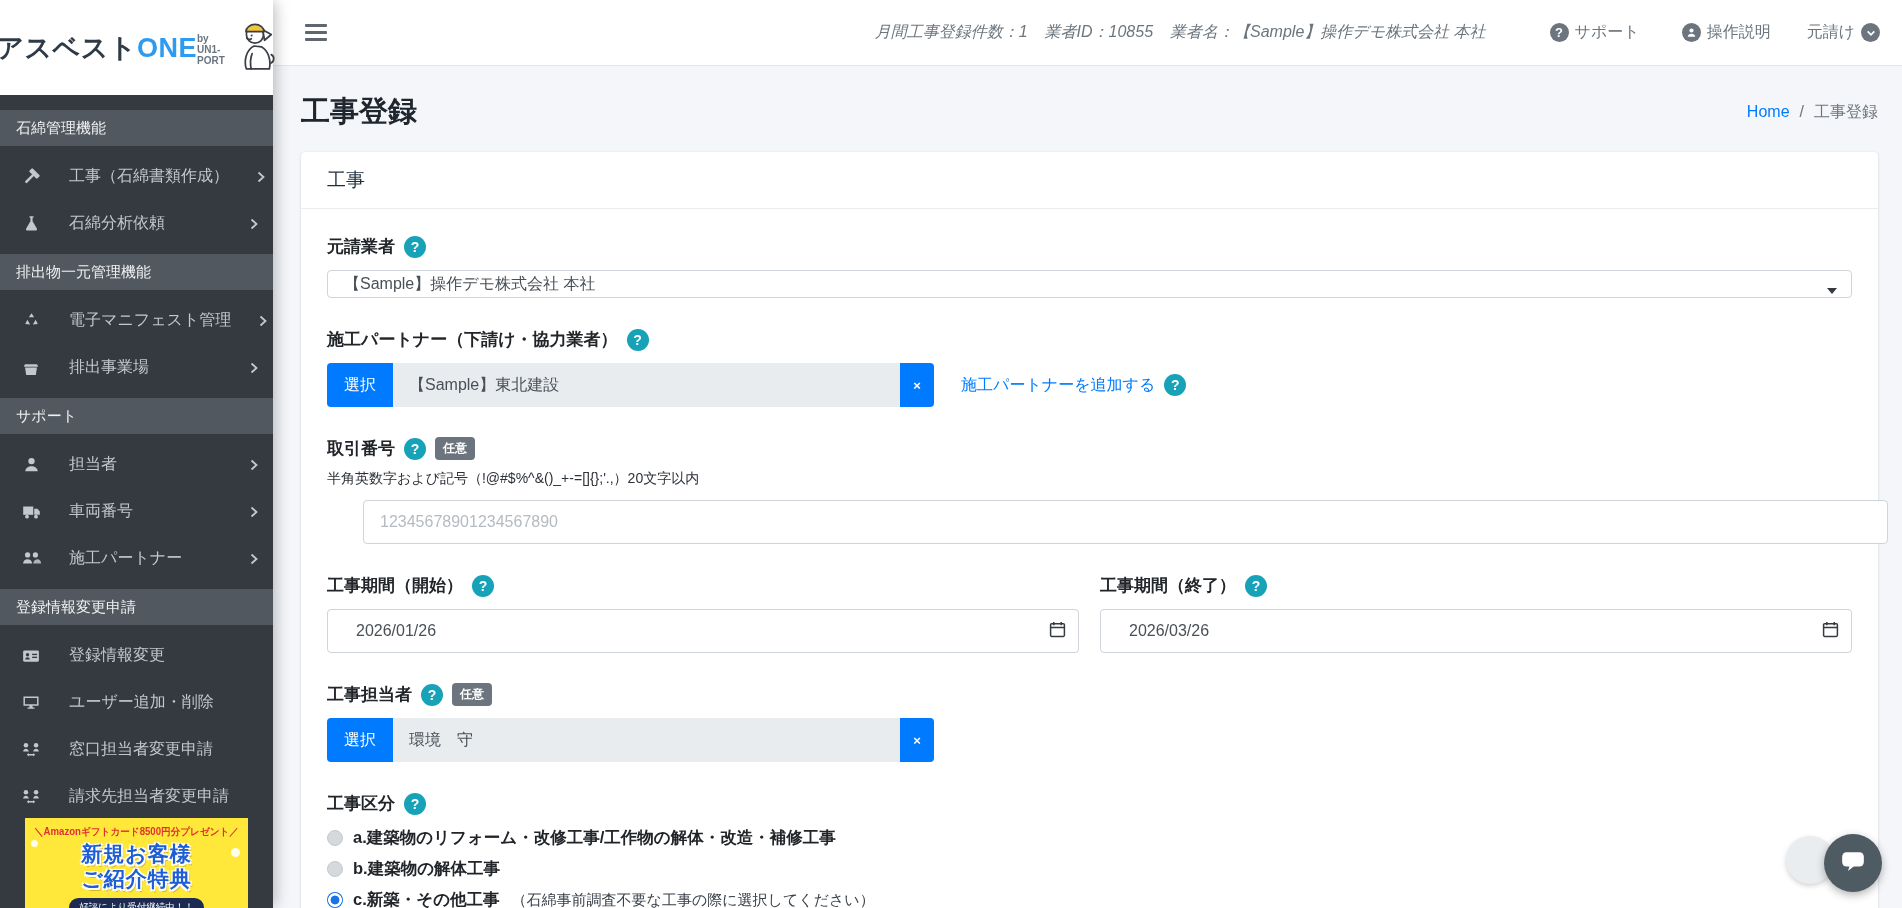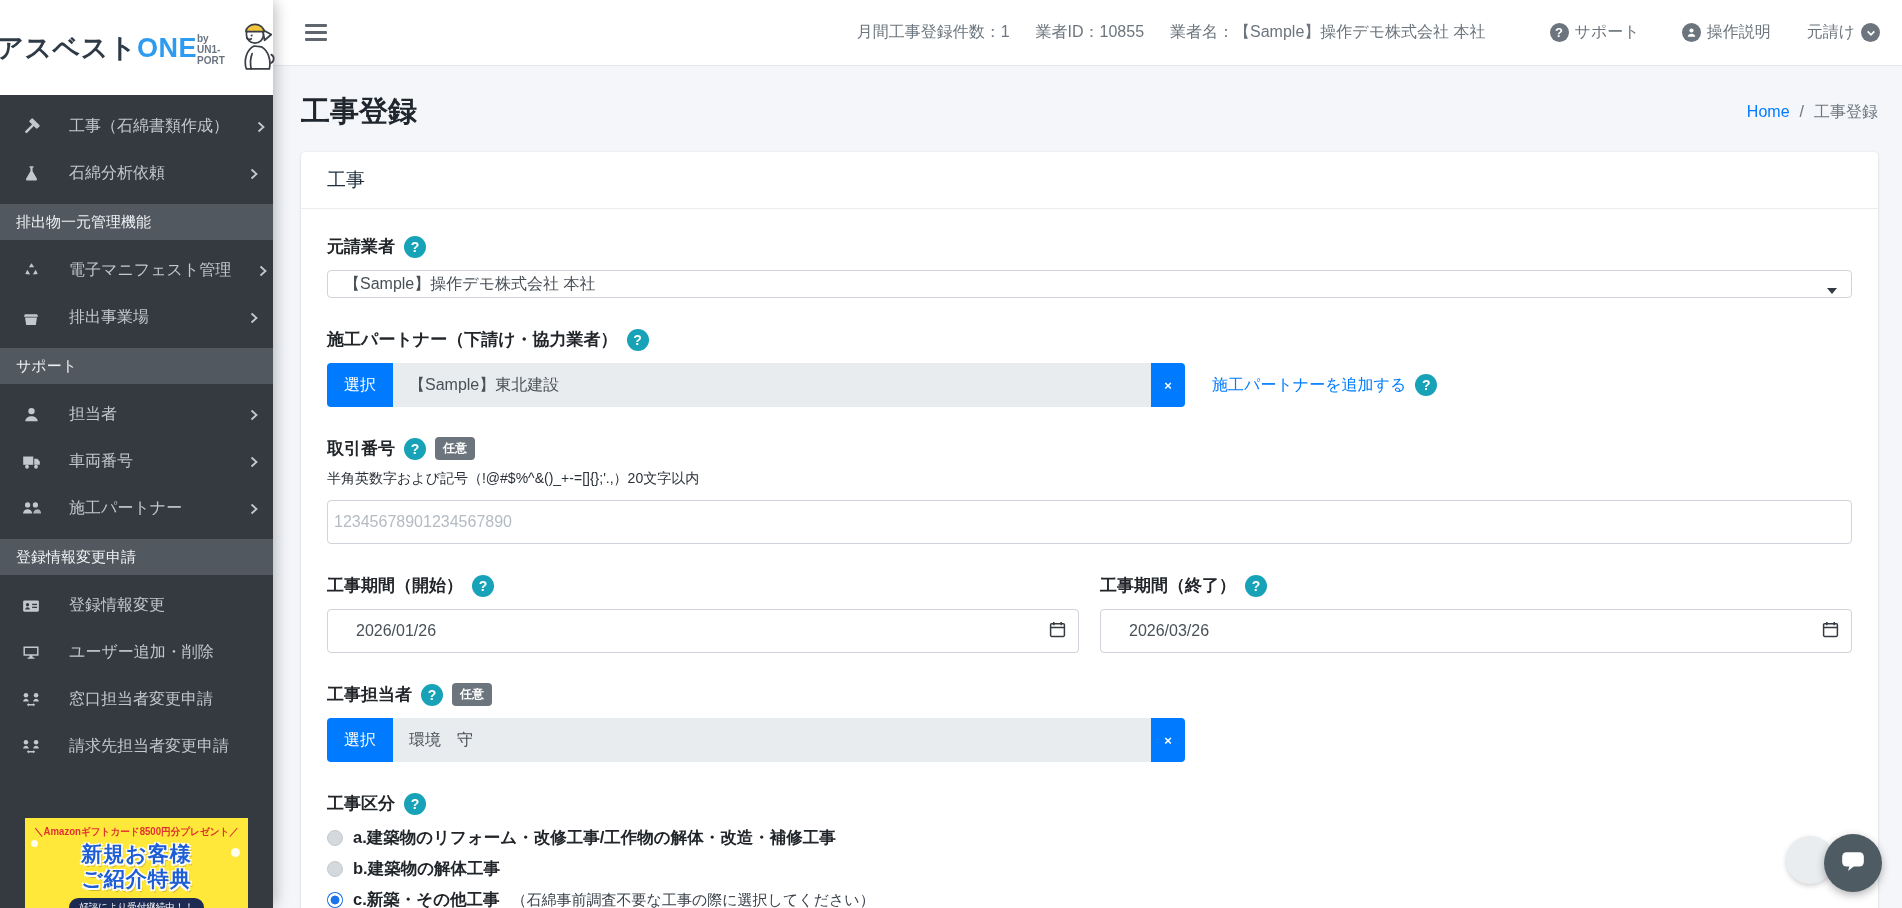--- a/index.html
+++ b/index.html
@@ -35,21 +35,21 @@
              border-radius:10px; margin-top:6px; white-space:nowrap; }
   .ad-dot { position:absolute; background:#fff; border-radius:50%; opacity:.9; }
 
   
   .main { flex:1; display:flex; flex-direction:column; min-width:0; }
   .topbar { height:66px; background:#fff; border-bottom:1px solid #e4e7ea; display:flex; align-items:center;
             padding:0 22px 0 28px; flex-shrink:0; }
   .hamburger { display:flex; flex-direction:column; gap:4px; cursor:pointer; padding:6px 4px; }
   .hamburger span { width:22px; height:3px; background:#5f666d; border-radius:1px; }
   .tb-right { margin-left:auto; display:flex; align-items:center; color:#6c757d; font-size:16px; }
-  .tb-stats { display:flex; align-items:center; gap:26px; white-space:nowrap; }
+  .tb-stats { display:flex; align-items:center; gap:17px; white-space:nowrap;font-style:italic; }
   .tb-link { display:flex; align-items:center; gap:6px; cursor:pointer; white-space:nowrap; }
   .tb-link.support { margin-left:64px; }
   .tb-link.guide { margin-left:42px; }
   .tb-link.role { margin-left:36px; }
   .circle-ic { width:19px; height:19px; border-radius:50%; background:#6c757d; color:#fff;
                display:inline-flex; align-items:center; justify-content:center; font-weight:bold; font-size:13px; flex-shrink:0; }
   .circle-ic.q::after { content:"?"; }
   .circle-ic svg { fill:#fff; }
 
   .content { padding:16px 24px 0 28px; flex:1; }
@@ -68,33 +68,33 @@
           display:inline-flex; align-items:center; justify-content:center; cursor:pointer; flex-shrink:0; }
   .help::after { content:"?"; }
   .badge-opt { background:#6c757d; color:#fff; font-size:12px; font-weight:bold; padding:3px 8px; border-radius:4px; }
 
   .sect { margin-bottom:30px; }
   .select-box { position:relative; width:100%; height:28px; border:1px solid #ced4da; border-radius:4px;
                 background:#fff; display:flex; align-items:center; padding:0 34px 0 16px; font-size:16px; color:#495057; cursor:pointer; }
   .caret { position:absolute; right:14px; top:17px; width:0; height:0;
            border-left:5px solid transparent; border-right:5px solid transparent; border-top:6px solid #343a40; }
 
-  .row-select { display:flex; width:858px; height:44px; }
+  .row-select { display:flex; width:607px; height:44px; }
   .btn-select { width:66px; background:#007bff; color:#fff; border:none; font-size:16px; border-radius:4px 0 0 4px;
                 display:flex; align-items:center; justify-content:center; cursor:pointer; font-family:inherit; }
   .sel-value { flex:1; background:#e9ecef; display:flex; align-items:center; padding:0 16px; font-size:16px; color:#495057; }
   .btn-clear { width:34px; background:#007bff; color:#fff; border:none; font-size:13px; font-weight:bold;
                border-radius:0 4px 4px 0; display:flex; align-items:center; justify-content:center; cursor:pointer; font-family:inherit; }
   .row-with-link { display:flex; align-items:center; }
   .add-link { color:#007bff; font-size:16px; margin-left:27px; cursor:pointer; text-decoration:none; }
   .row-with-link .help { margin-left:9px; }
 
   .hint { font-size:14px; color:#2b3138; margin:-2px 0 12px; }
-  .text-input { width:100%; height:44px; border:1px solid #ced4da; border-radius:4px; padding:0 6px;
-                font-size:16px; color:#495057; font-family:inherit; outline:none; }
+  .text-input { width:100%; height:44px; border:1px solid #ced4da; border-radius:4px; padding:0 16px;
+                font-size:16px; color:#495057; font-family:inherit; outline:none;margin-left:36px; }
   .text-input::placeholder { color:#b4bbc2; }
 
   .date-row { display:flex; gap:21px; }
   .date-col { width:759px; }
   .date-input { height:44px; border:1px solid #ced4da; border-radius:4px; background:#fff; display:flex;
                 align-items:center; justify-content:space-between; padding:0 12px 0 28px; font-size:16px; color:#495057; cursor:pointer; }
 
   .radio-group { margin-top:2px; }
   .radio-row { display:flex; align-items:center; gap:10px; margin-bottom:9px; font-size:16.5px; font-weight:bold;
                color:#212529; cursor:pointer; }
@@ -130,20 +130,21 @@
             <path d="M31 11l9 5-7 6z"></path>
             <path d="M13.5 13a9.5 7.5 0 0 1 19 0z" fill="#f2c63c"></path>
             <circle cx="19.5" cy="17" r="1.1" fill="#3a3f46" stroke="none"></circle>
             <path d="M14.5 20c1.6 1.4 3.2 1.4 4.6.4" fill="none"></path>
           </g>
         </svg>
       </span>
     </div>
 
     <nav class="menu">
+      <div class="menu-header">石綿管理機能</div>
 
       <div class="menu-item">
         <span class="mi-icon">
           <svg viewBox="0 0 16 16" width="18" height="18">
               <g transform="rotate(45 8 8)">
                 <rect x="7" y="2" width="2.2" height="13" rx="1"></rect>
                 <rect x="3" y="1.5" width="10" height="4.2" rx="1"></rect>
               </g>
             </svg>
         </span>

